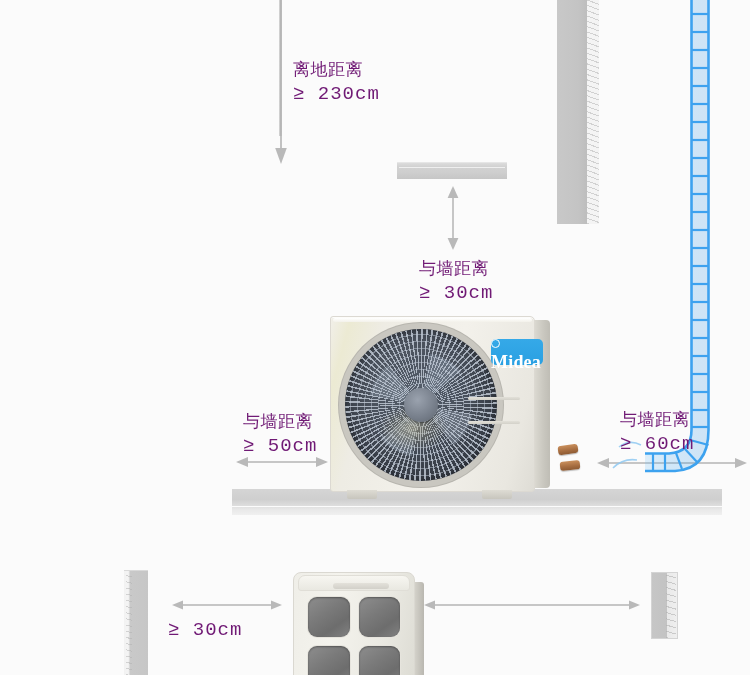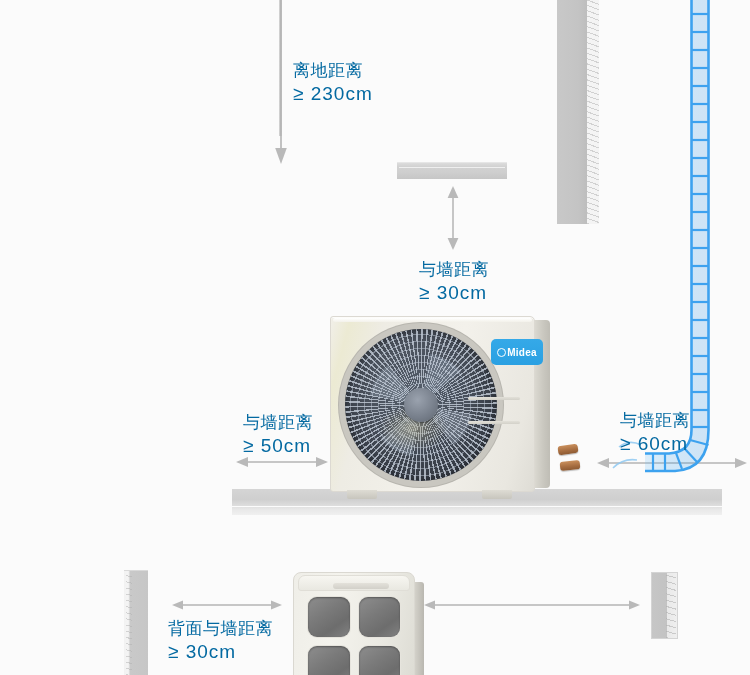--- a/index.html
+++ b/index.html
@@ -9,24 +9,25 @@
     position:relative;
     font-family:"Liberation Sans","DejaVu Sans",sans-serif;
     background:#fafafa;
     overflow:hidden;
   }
   #stage{ position:absolute; inset:0; background:#fbfbfb; }
 
   
   .lbl{
     position:absolute;
-    color:#0369a1;
+    color:#701a75;
     line-height:1.28;
     white-space:nowrap;
     letter-spacing:.5px;
+    font-family:Liberation Mono, monospace;
   }
   .lbl .l1{ font-size:17px; display:block; }
   .lbl .l2{ font-size:19px; display:block; letter-spacing:1px; }
 
   
   .slab{ position:absolute; }
 
   .wall-top-right{
     left:557px; top:-4px; width:30px; height:228px;
     background:linear-gradient(90deg,#c8c8c8 0%,#c4c4c4 70%,#bdbdbd 100%);
@@ -154,22 +155,22 @@
     background:radial-gradient(ellipse at 50% 50%, rgba(196,186,140,.38), rgba(196,186,140,0) 70%);
   }
 
   .logo{
     position:absolute; left:160px; top:22px; width:52px; height:26px;
     border-radius:5px;
     background:linear-gradient(180deg,#35a9e8,#2aa0e2);
     display:flex; align-items:center; justify-content:center;
   }
   .logo-txt{
-    color:#ffffff; font-size:10px; font-weight:bold; letter-spacing:.2px;
-    font-family:Liberation Sans, sans-serif;
+    color:#ffffff; font-size:18px; font-weight:bold; letter-spacing:.2px;
+    font-family:Liberation Serif, serif;
   }
   .logo-o{
     display:inline-block; width:9px; height:9px; border:1.6px solid #fff;
     border-radius:50%; margin-right:1px; position:relative; top:1px;
   }
 
   .vent-line{
     position:absolute; right:14px; width:52px; height:3px;
     background:linear-gradient(180deg,#e2e0d8,#d3d1c9);
     border-radius:2px;
@@ -404,18 +405,17 @@
     <span class="l1">与墙距离</span>
     <span class="l2">≥ 50cm</span>
   </div>
 
   <div class="lbl" style="left:620px; top:410px;">
     <span class="l1">与墙距离</span>
     <span class="l2">≥ 60cm</span>
   </div>
 
   <div class="lbl" style="left:168px; top:618px;">
-    <span class="l1">背面与墙距离</span>
     <span class="l2">≥ 30cm</span>
   </div>
 
 
 </div>
 
 </body></html>

